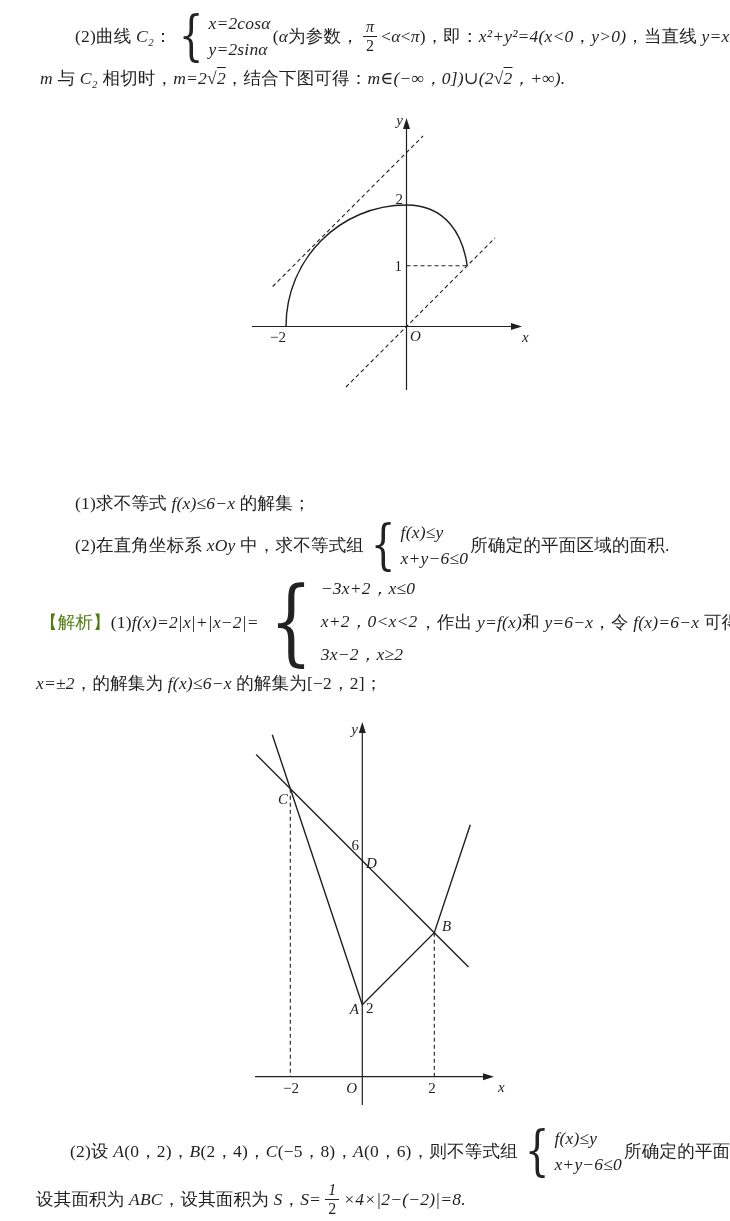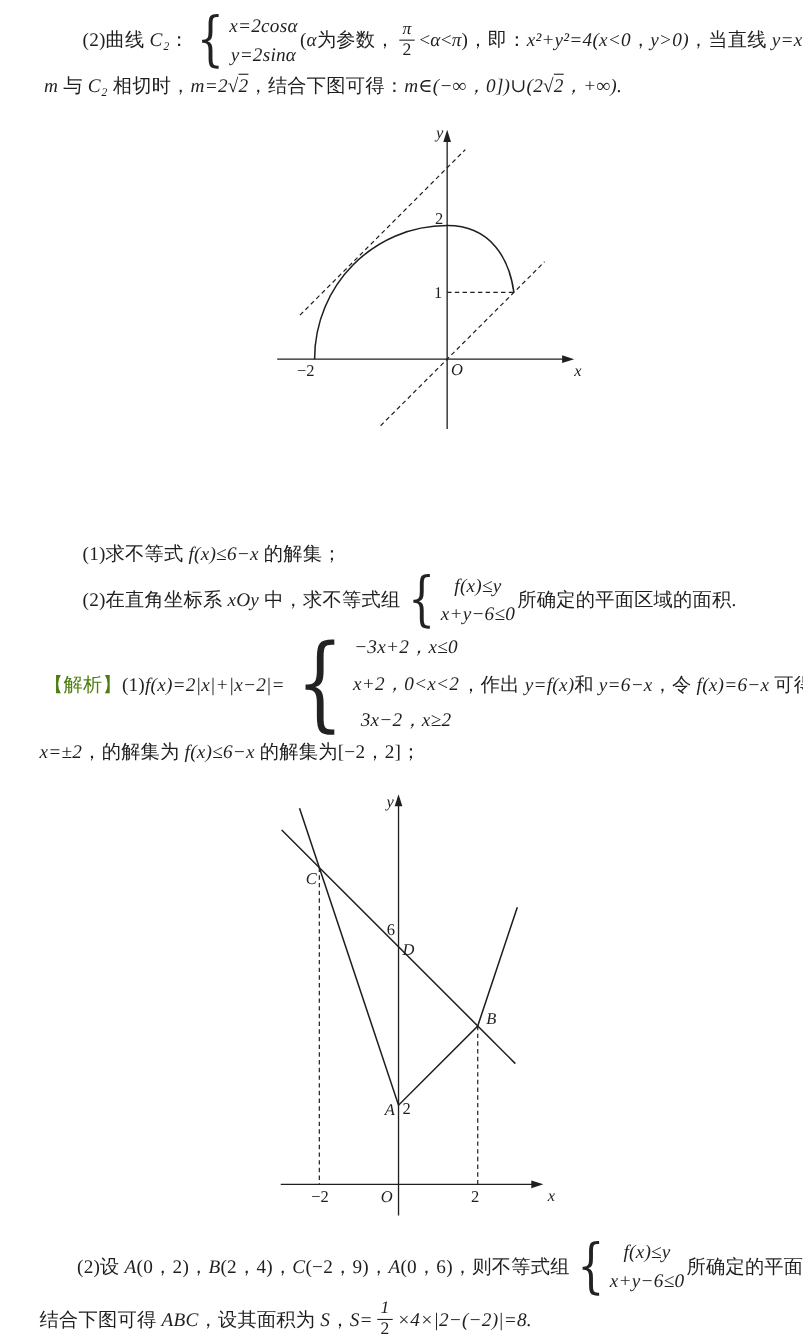--- a/index.html
+++ b/index.html
@@ -9,21 +9,21 @@
   .line{position:absolute;display:flex;align-items:center;white-space:pre;
         font-size:17.5px;letter-spacing:.2px;line-height:24px}
   .m{font-style:italic}
   .rad{text-decoration:overline}
   .tag{color:#4d7c0f;font-weight:normal}
   .sys{display:inline-flex;align-items:center;margin:0 2px}
   .brace{font-family:"DejaVu Serif",serif;display:inline-block;
          transform:scaleX(.72);transform-origin:center;font-weight:400;color:#222}
   .b2{font-size:54px;line-height:52px}
   .b3{font-size:94px;line-height:96px}
-  .rows{display:inline-flex;flex-direction:column;text-align:center}
+  .rows{display:inline-flex;flex-direction:column;text-align:left}
   .r2 .row{line-height:26px}
   .r3 .row{line-height:33px}
   .frac{display:inline-flex;flex-direction:column;align-items:center;
         margin:0 4px;font-size:16px;line-height:1.12;vertical-align:middle}
   .frac .den{border-top:1.3px solid #222;padding:0 3px}
   svg{position:absolute}
   svg text{font-family:"Liberation Serif",serif;font-size:15px;fill:#1f1f1f}
   svg text.it{font-style:italic}
 </style>
 </head>
@@ -124,32 +124,32 @@
     <text x="104" y="138" text-anchor="end">6</text>
     <text x="111" y="156" class="it">D</text>
     <text x="187" y="219" class="it">B</text>
     <text x="104" y="302" text-anchor="end" class="it">A</text>
     <text x="111" y="301">2</text>
     <text x="36" y="381" text-anchor="middle">−2</text>
     <text x="177" y="381" text-anchor="middle">2</text>
   </svg>
 
   <div class="line" style="top:1124px;left:70px;height:54px">
-    <span><span class="">(2)设 </span><span class="m">A</span><span class="">(0，2)，</span><span class="m">B</span><span class="">(2，4)，</span><span class="m">C</span><span class="">(−2，9)，</span><span class="m">A</span><span class="">(0，6)，则不等式组</span></span>
+    <span><span class="">(2)设 </span><span class="m">A</span><span class="">(0，2)，</span><span class="m">B</span><span class="">(2，4)，</span><span class="m">C</span><span class="">(−5，8)，</span><span class="m">A</span><span class="">(0，6)，则不等式组</span></span>
     <span class="sys">
       <span class="brace b2">{</span>
       <span class="rows r2">
         <span class="row m">f(x)≤y</span>
         <span class="row m">x+y−6≤0</span>
       </span>
     </span>
     <span><span class="">所确定的平面区</span></span>
   </div>
   <div class="line" style="top:1179px;left:36px;height:40px">
-    <span><span class="">结合下图可得 </span><span class="m">ABC</span><span class="">，设其面积为 </span><span class="m">S</span><span class="">，</span><span class="m">S=</span></span>
+    <span><span class="">设其面积为 </span><span class="m">ABC</span><span class="">，设其面积为 </span><span class="m">S</span><span class="">，</span><span class="m">S=</span></span>
     <span class="frac">
       <span class="num m">1</span>
       <span class="den">2</span>
     </span>
     <span><span class="m">×4×|2−(−2)|=8.</span></span>
   </div>
 
 </div>
 
 </body></html>

